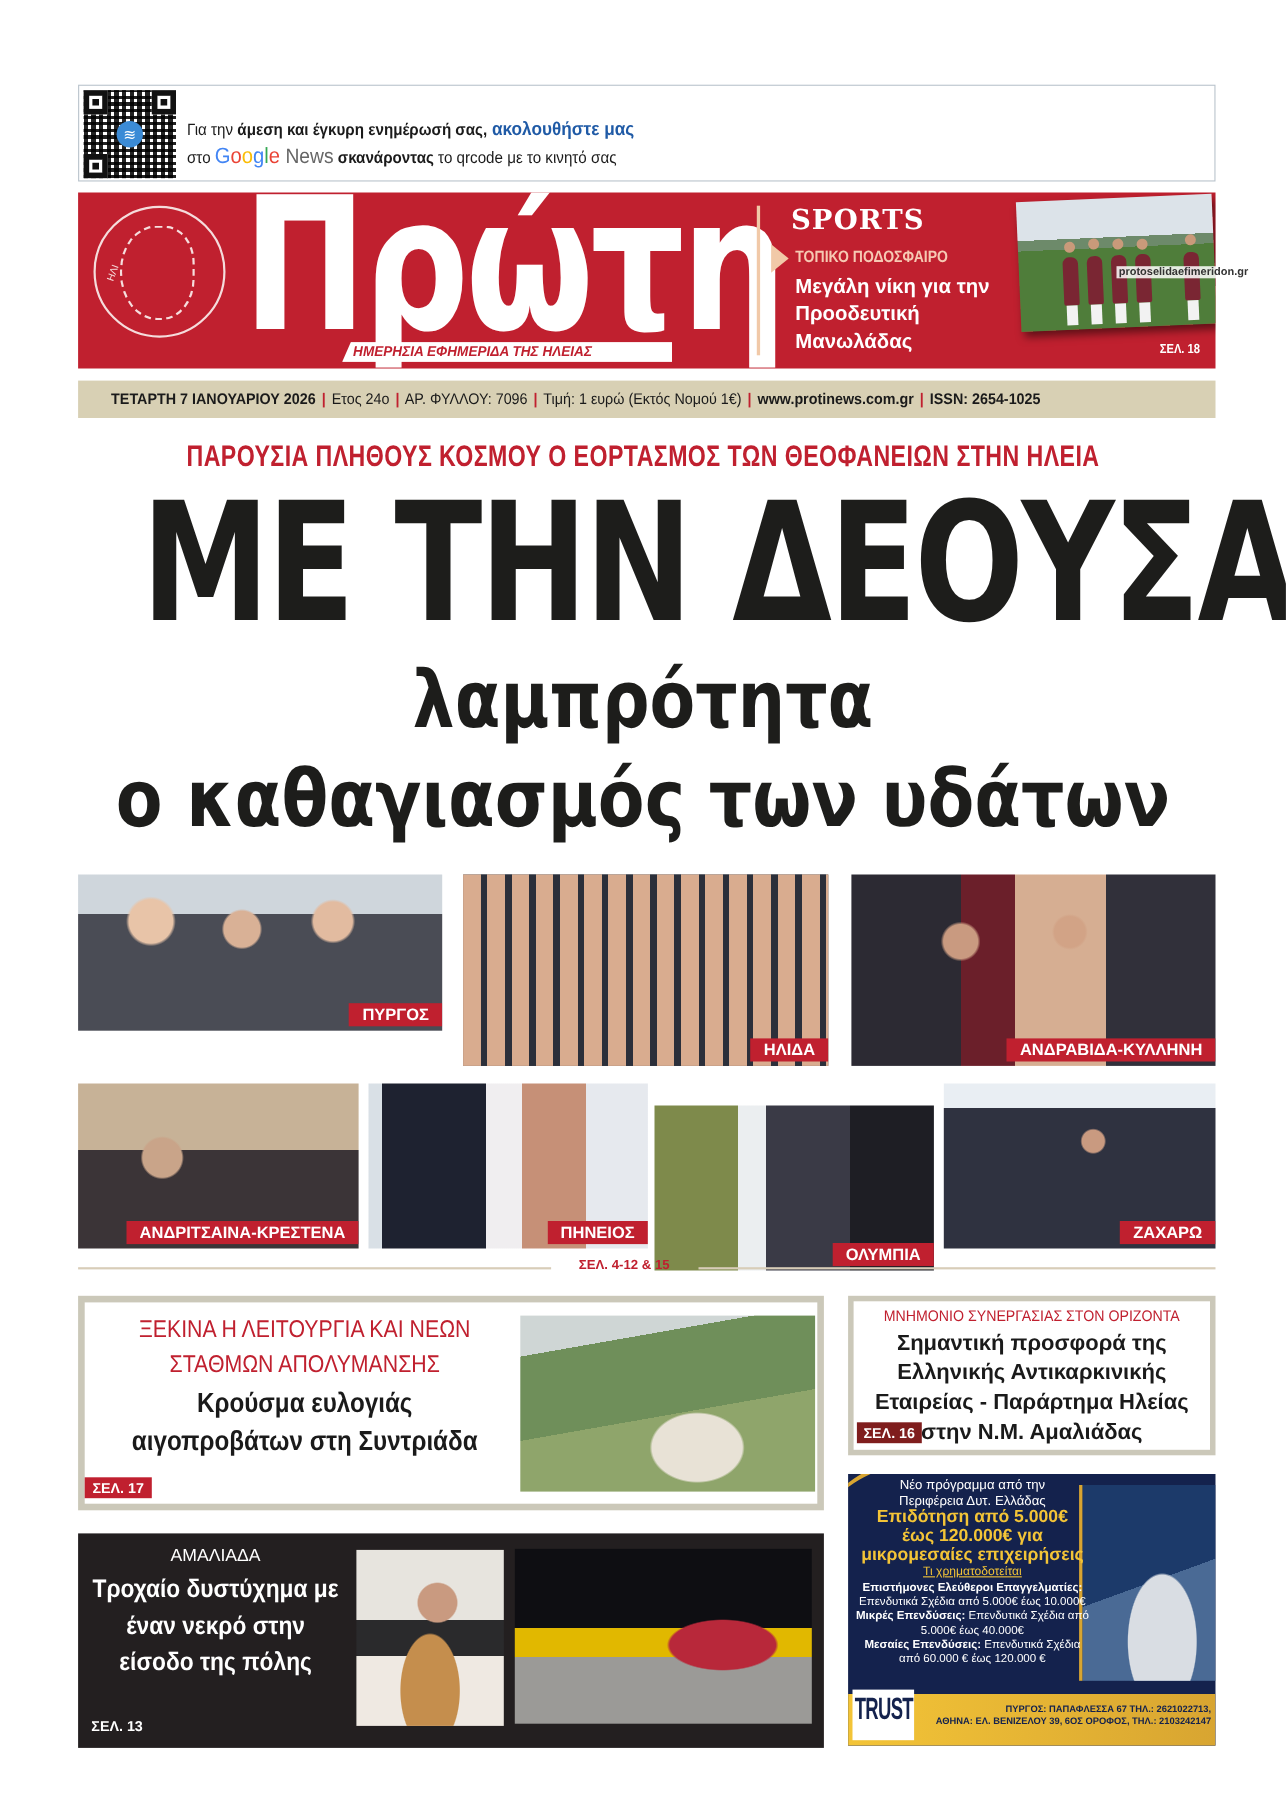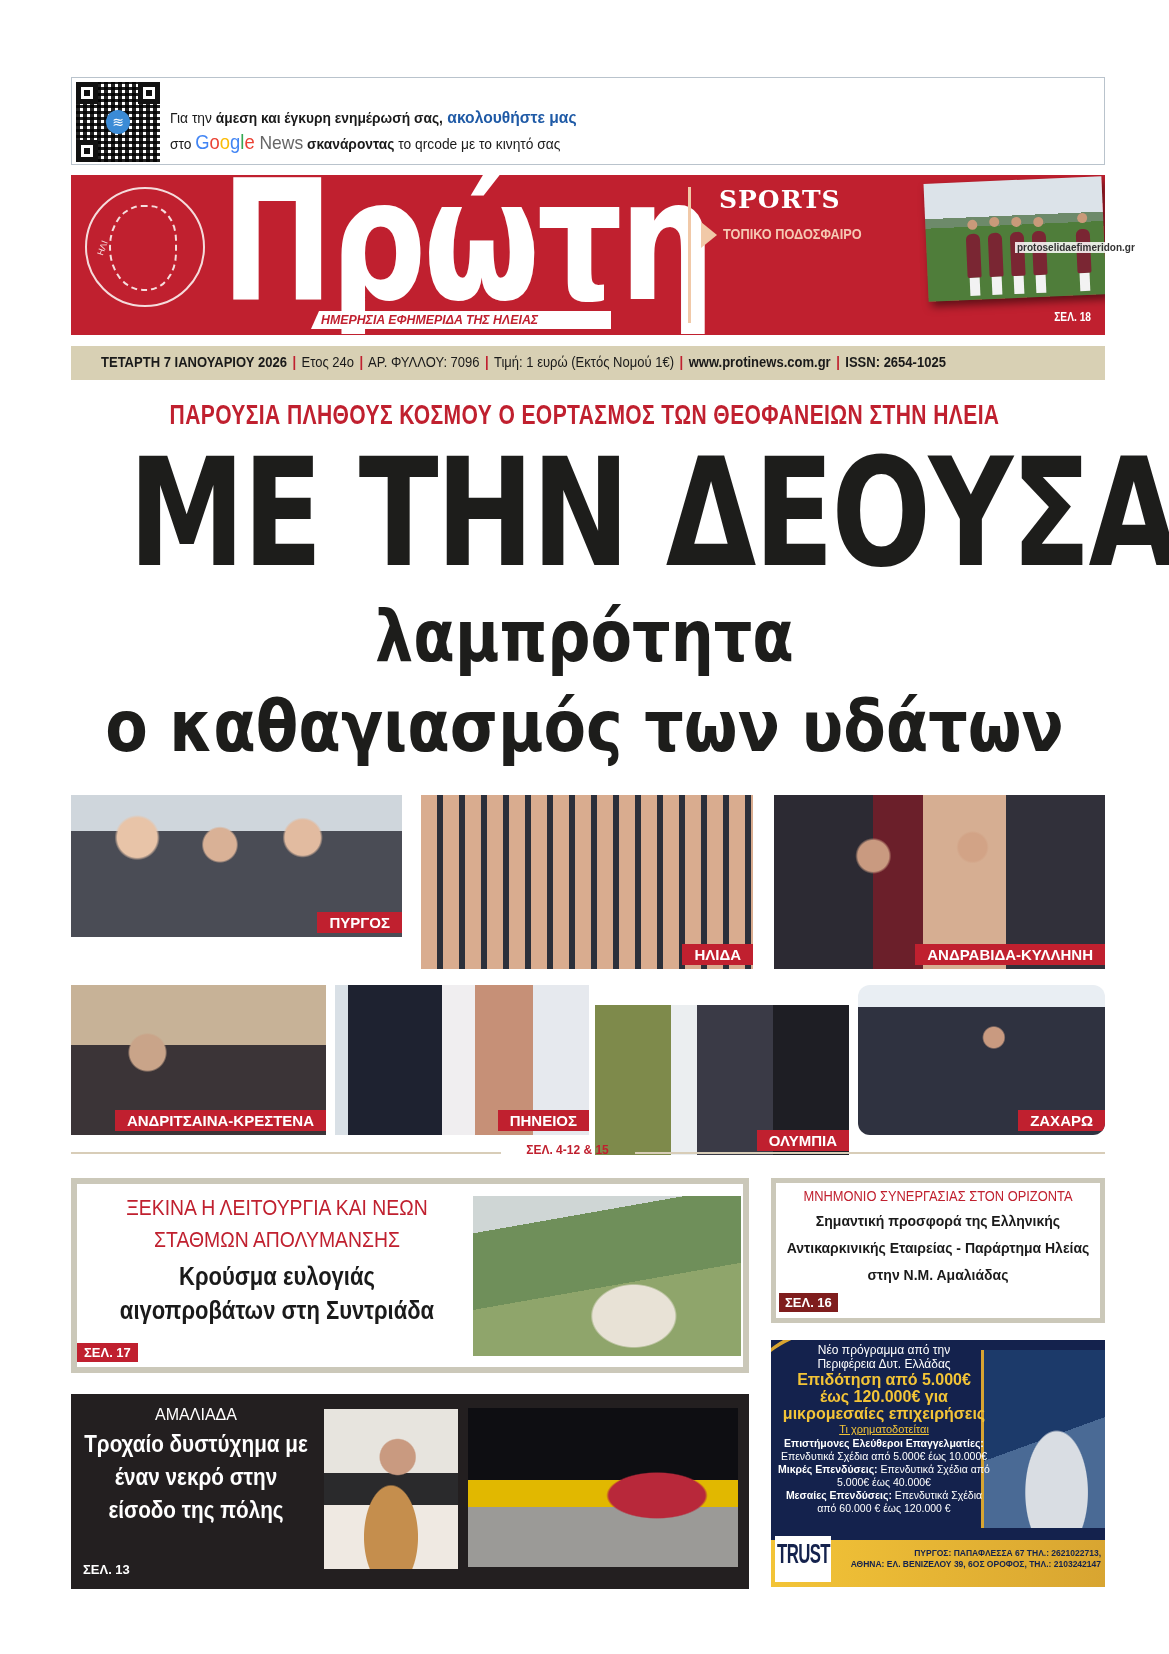--- a/index.html
+++ b/index.html
@@ -80,21 +80,21 @@
       linear-gradient(90deg,#2c2a33 0 30%, #6b1f2a 30% 45%, #d6ae92 45% 70%, #31303a 70% 100%); }
   .scene-dry { background:
       radial-gradient(circle at 30% 45%, #c9a489 0 9%, transparent 10%),
       linear-gradient(180deg,#c7b297 0 40%, #3b3437 40% 100%); }
   .scene-icon { background:
       linear-gradient(90deg,#d9e0e6 0 5%, #1e2230 5% 42%, #f0eef0 42% 55%, #c69077 55% 78%, #e6e9ee 78% 100%); }
   .scene-bridge { background:
       linear-gradient(90deg,#7e8a4b 0 30%, #ebeef0 30% 40%, #3a3a46 40% 70%, #1e1e24 70% 100%); margin-top: 20px; }
   .scene-flags { background:
       radial-gradient(circle at 55% 35%, #c99a80 0 6%, transparent 7%),
-      linear-gradient(180deg,#e9eef3 0 15%, #2f3240 15% 100%); border-radius: 12px; }
+      linear-gradient(180deg,#e9eef3 0 15%, #2f3240 15% 100%); }
   .scene-sheep { background:
       radial-gradient(ellipse at 60% 75%, #e8e2d6 0 18%, transparent 19%),
       linear-gradient(170deg,#cfd6d5 0 18%, #6f8f5a 18% 55%, #8fa56b 55% 100%); }
   .scene-man { background:
       radial-gradient(circle at 55% 30%, #c99a80 0 13%, transparent 14%),
       radial-gradient(ellipse at 50% 80%, #c58e4d 0 28%, transparent 29%),
       linear-gradient(180deg,#e7e4de 0 40%, #2a2a2c 40% 60%, #efe9e2 60% 100%); }
   .scene-truck { background:
       radial-gradient(ellipse at 70% 55%, #b8283a 0 18%, transparent 19%),
       linear-gradient(180deg,#0e0e12 0 45%, #e1b800 45% 62%, #9b9a97 62% 100%); }
@@ -104,21 +104,21 @@
   #pages-rule-r { left: 635px; top: 1152px; width: 470px; height: 2px; background:#d8cdb8; }
   #pages-ref { left: 500px; top: 1143px; width: 135px; text-align:center; font-size:12px; font-weight:bold; color:#c0202f; }
 
   
   #box-sheep { left: 71px; top: 1178px; width: 678px; height: 195px; border:6px solid #cbc8b9; background:#fff; }
   #sheep-kicker { left: 10px; top: 8px; width: 380px; text-align:center; font-size:22px; color:#c0202f; line-height:32px; transform:scaleX(.88); }
   #sheep-title { left: 10px; top: 75px; width: 380px; text-align:center; font-size:25px; font-weight:bold; color:#1a1a1a; line-height:34px; transform:scaleX(.88); }
   #sheep-page { left: 0; top: 159px; background:#c0202f; color:#fff; font-weight:bold; font-size:13px; padding:2px 7px; }
   #box-mou { left: 771px; top: 1178px; width: 334px; height: 145px; border:5px solid #cbc8b9; background:#fff; }
   #mou-kicker { left: 0; top: 5px; width: 324px; text-align:center; font-size:14px; color:#c0202f; white-space:nowrap; transform:scaleX(.92); }
-  #mou-title { left: 0; top: 25px; width: 324px; text-align:center; font-size:14px; font-weight:bold; color:#1a1a1a; line-height:27px; }
+  #mou-title { left: 0; top: 25px; width: 324px; text-align:center; font-size:20px; font-weight:bold; color:#1a1a1a; line-height:27px; }
   #mou-page { left: 3px; top: 110px; background:#7f1d1d; color:#fff; font-weight:bold; font-size:13px; padding:2px 6px; }
 
   #box-crash { left: 71px; top: 1394px; width: 678px; height: 195px; background:#231f20; }
   #crash-kicker { left: 0; top: 12px; width: 250px; text-align:center; font-size:16px; color:#fff; }
   #crash-title { left: 0; top: 34px; width: 250px; text-align:center; font-size:23px; font-weight:bold; color:#fff; line-height:33px; transform:scaleX(.9); }
   #crash-page { left: 12px; top: 168px; font-size:13px; font-weight:bold; color:#fff; }
 
   
   #ad { left: 771px; top: 1340px; width: 334px; height: 247px; background:#14224d; overflow:hidden; }
   #ad-swoosh { left: -20px; top: -10px; width: 120px; height: 60px; border-top:4px solid #d8a531; border-radius:50%; transform:rotate(-20deg); }
@@ -162,20 +162,21 @@
     <div class="txt">ΗΛΙ</div>
   </div>
   <div id="logo" class="abs">Πρώτη</div>
   <div id="logo-sub" class="abs">
     <span>ΗΜΕΡΗΣΙΑ ΕΦΗΜΕΡΙΔΑ ΤΗΣ ΗΛΕΙΑΣ</span>
   </div>
   <div id="mast-divider" class="abs"></div>
   <div id="sports-title" class="abs">SPORTS</div>
   <div id="sports-arrow" class="abs"></div>
   <div id="sports-kicker" class="abs">ΤΟΠΙΚΟ ΠΟΔΟΣΦΑΙΡΟ</div>
+  <div id="sports-headline" class="abs">Μεγάλη νίκη για την Προοδευτική Μανωλάδας</div>
   <div id="sports-photo" class="abs">
     <div class="p" style="left:40px"></div>
     <div class="p" style="left:62px"></div>
     <div class="p" style="left:84px"></div>
     <div class="p" style="left:106px"></div>
     <div class="p" style="left:150px"></div>
     <div class="h" style="left:42px;top:38px"></div>
     <div class="h" style="left:64px;top:36px"></div>
     <div class="h" style="left:86px;top:37px"></div>
     <div class="h" style="left:108px;top:38px"></div>

